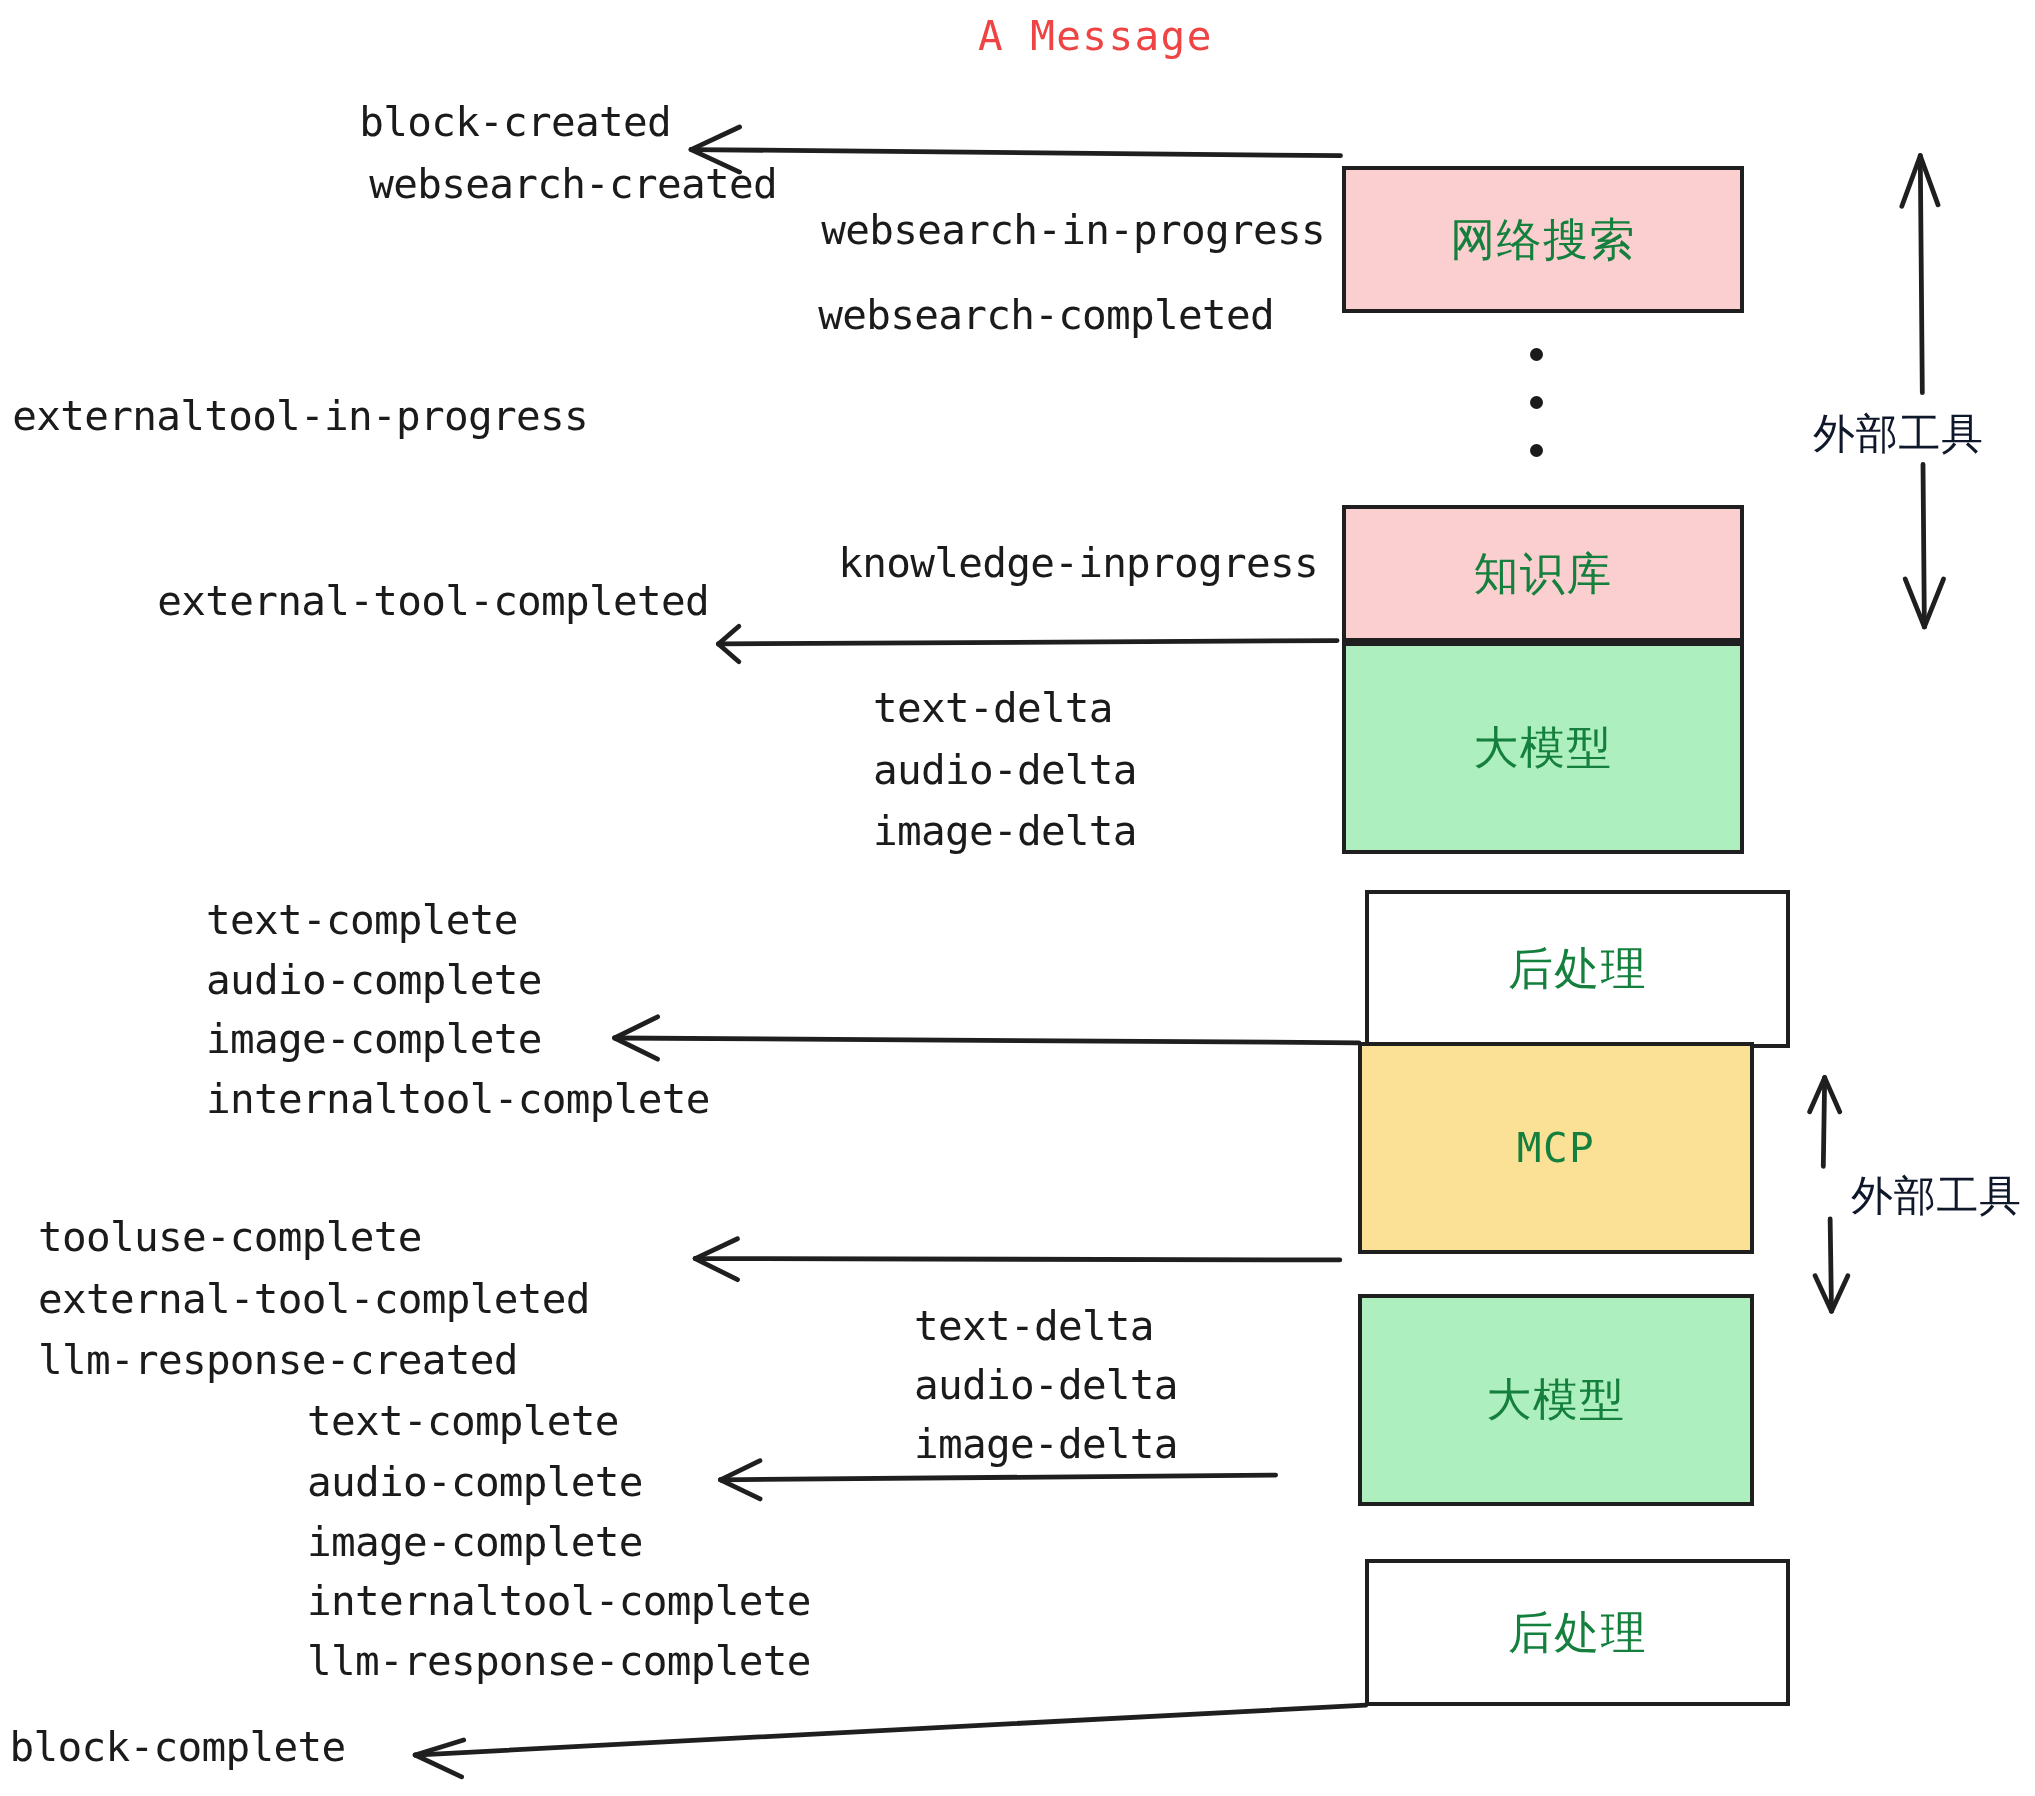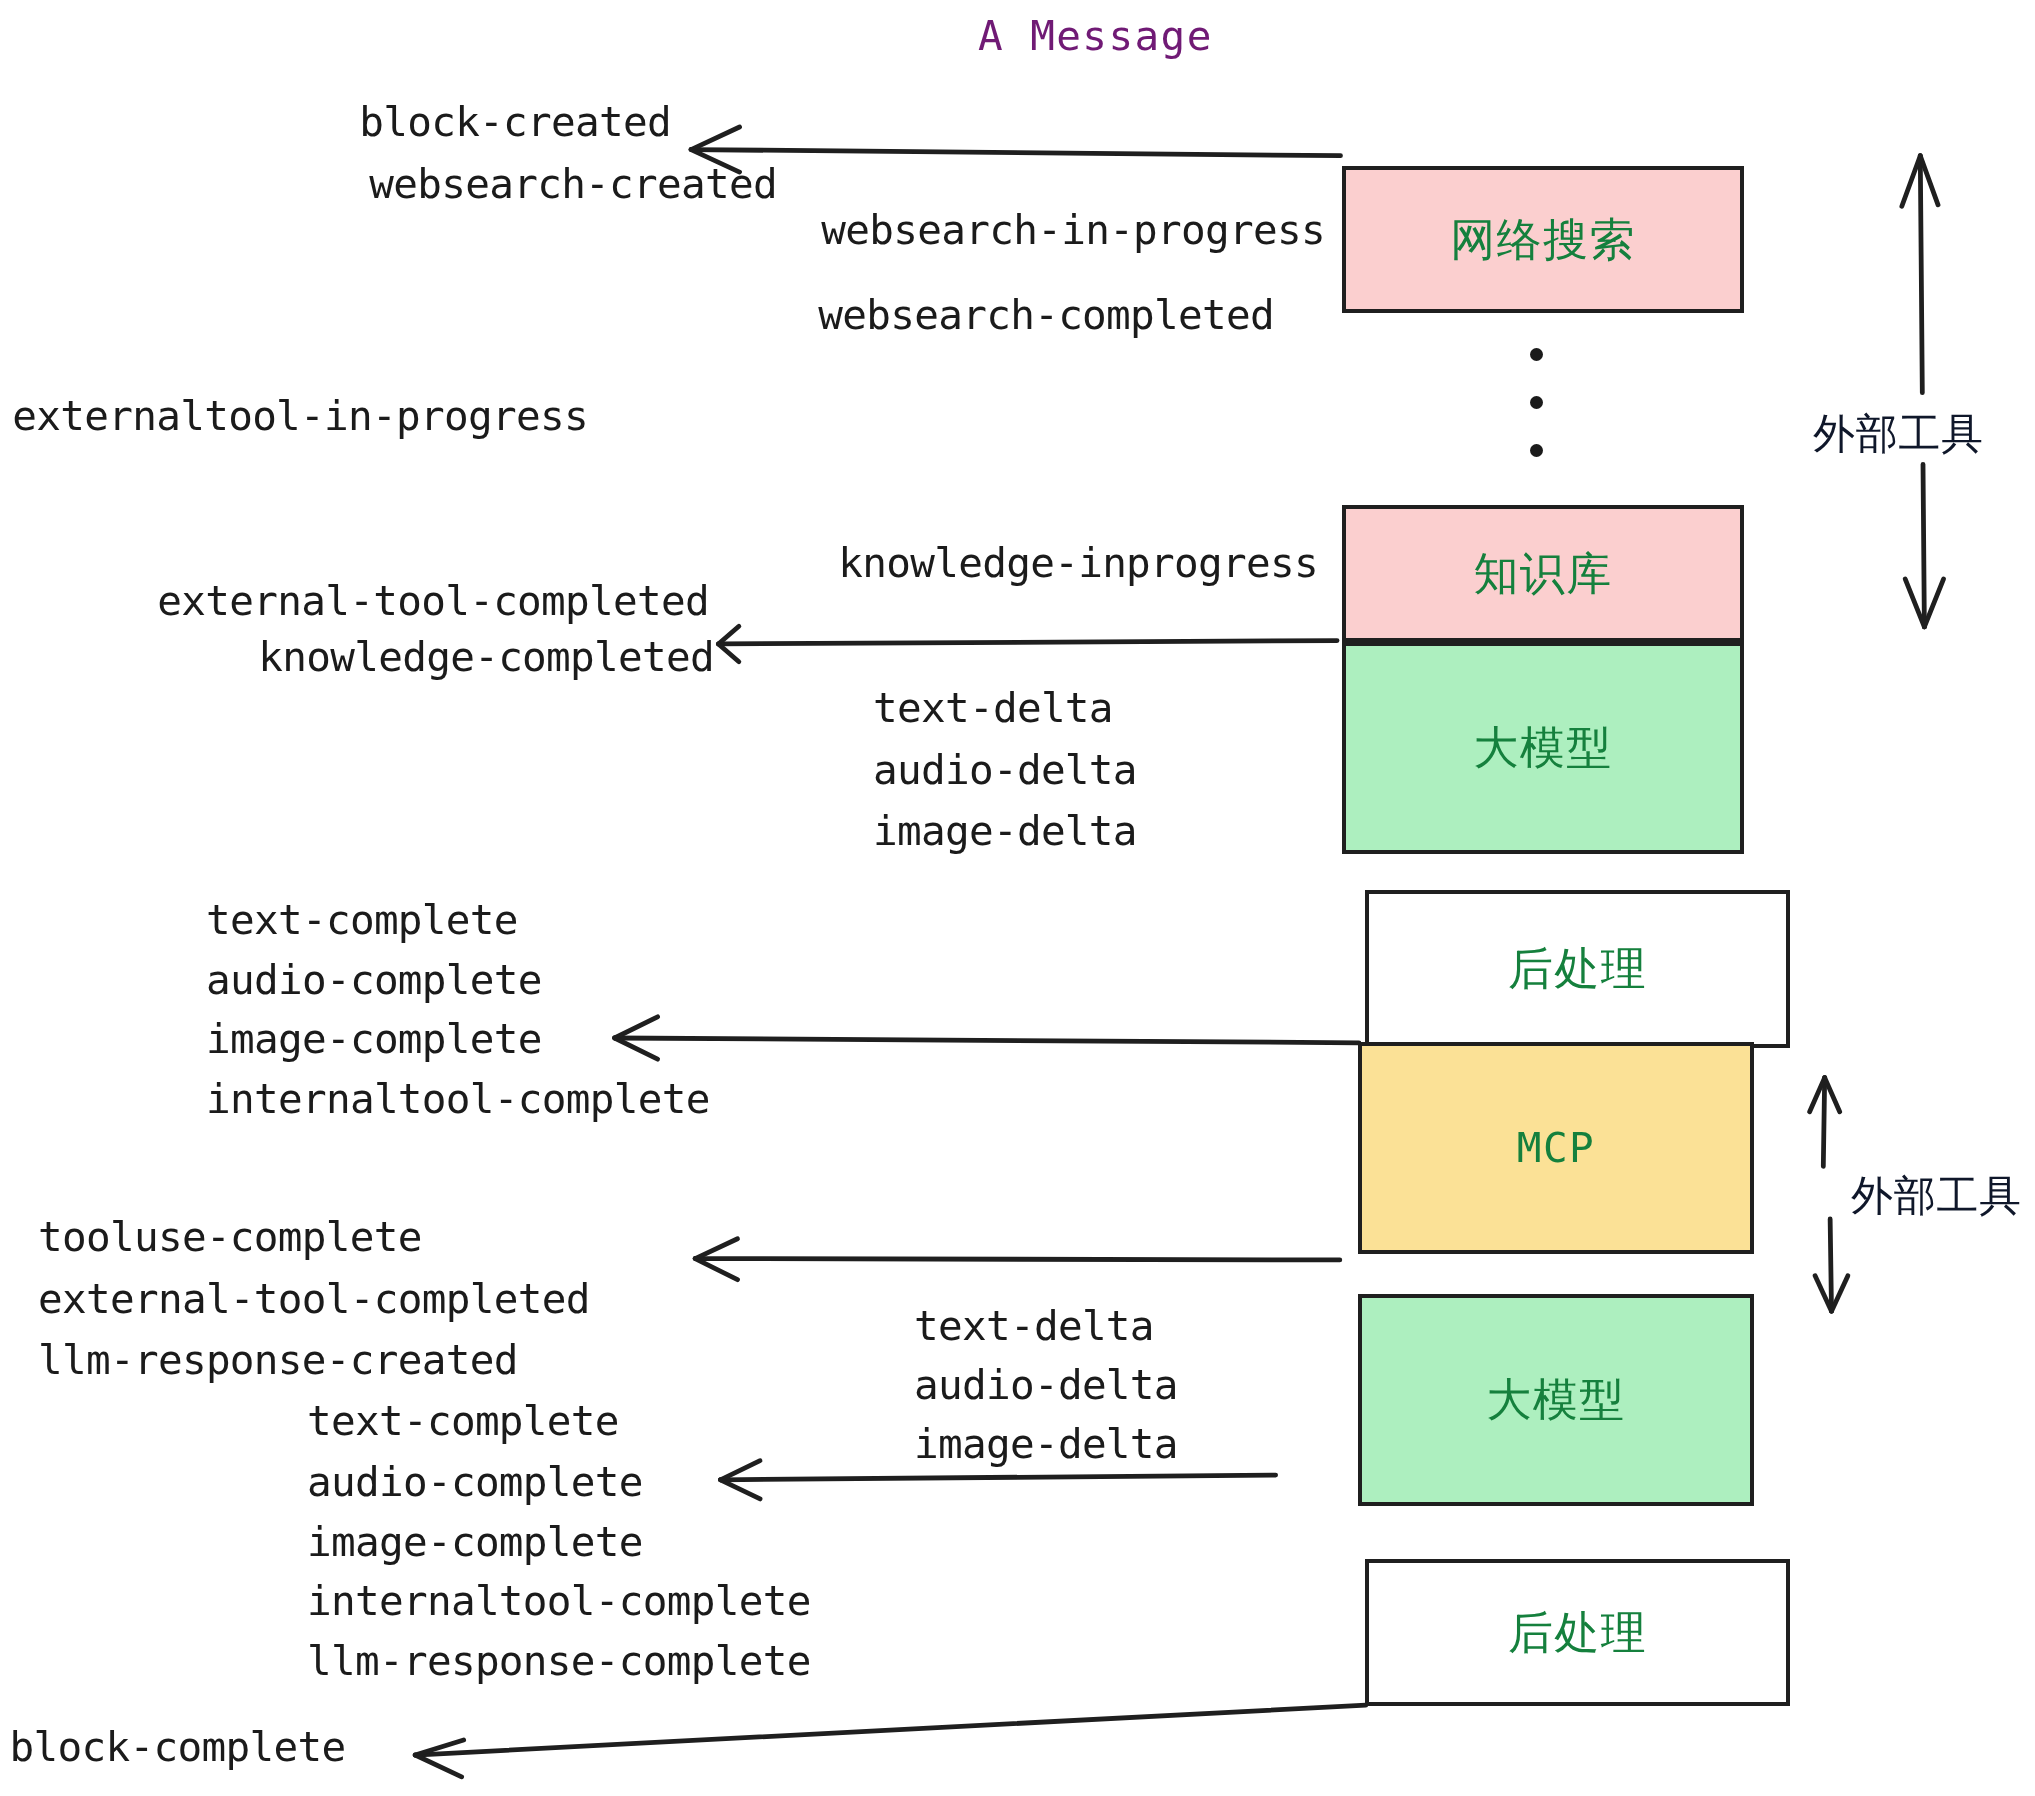--- a/index.html
+++ b/index.html
@@ -21,21 +21,21 @@
     color: #1b1b1b;
     font-family: "DejaVu Sans Mono", "Liberation Mono", monospace;
     font-size: 41px;
     line-height: 1.0;
     letter-spacing: -0.7px;
   }
   .evt-r { transform: translateX(-100%); }
   .title {
     position: absolute;
     white-space: nowrap;
-    color: #701a75;
+    color: #ef4444;
     font-family: "DejaVu Sans Mono", "Liberation Mono", monospace;
     font-size: 41px;
     letter-spacing: 1.4px;
   }
   .node {
     position: absolute;
     box-sizing: border-box;
     border: 4.1px solid #1f1f1f;
     display: flex;
     align-items: center;
@@ -177,21 +177,20 @@
   <div class="evt evt-r" style="left:1325px; top:210px;">websearch-in-progress</div>
 
   <div class="evt evt-r" style="left:1274px; top:295px;">websearch-completed</div>
 
   <div class="evt" style="left:12.3px; top:396px;text-align:center;">externaltool-in-progress</div>
 
   <div class="evt evt-r" style="left:1318px; top:543px;">knowledge-inprogress</div>
 
   <div class="evt evt-r" style="left:709px; top:581px;">external-tool-completed</div>
 
-  <div class="evt evt-r" style="left:714px; top:637px;">knowledge-completed</div>
 
   <div class="evt" style="left:873px; top:688px;">text-delta</div>
 
   <div class="evt" style="left:873px; top:750px;">audio-delta</div>
 
   <div class="evt" style="left:873px; top:811px;">image-delta</div>
 
   <div class="evt" style="left:206px; top:900px;">text-complete</div>
 
   <div class="evt" style="left:206px; top:960px;">audio-complete</div>

